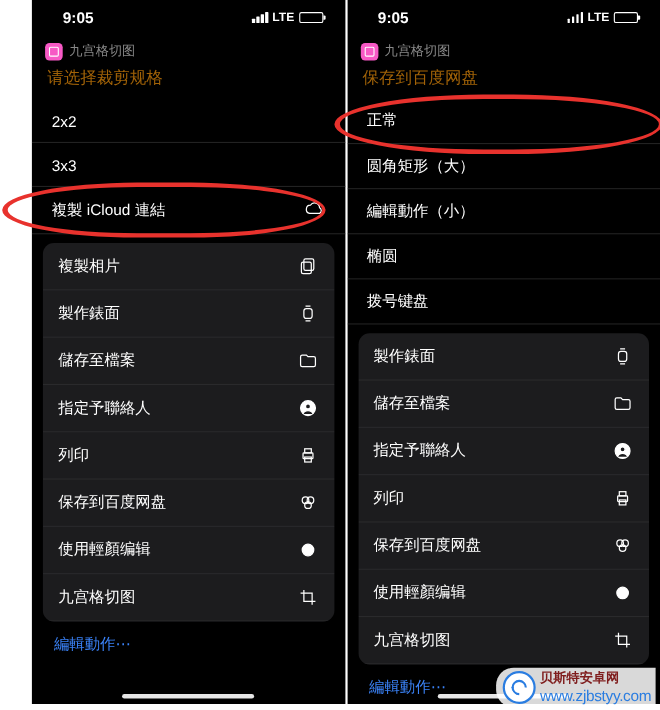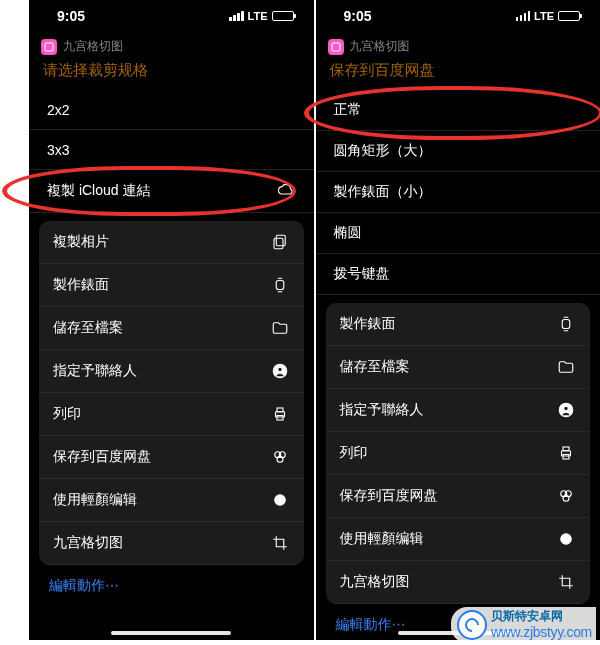--- a/index.html
+++ b/index.html
@@ -21,21 +21,21 @@
     .action-icon { width: 20px; height: 20px; display: flex; align-items: center; justify-content: center; }
     .action-icon svg { width: 18px; height: 18px; stroke: #fff; fill: none; stroke-width: 1.5; }
     .footer-link { color: #3a82f7; font-size: 14px; padding: 12px 20px; }
     .home-indicator { position: absolute; bottom: 5px; left: 50%; transform: translateX(-50%); width: 120px; height: 4px; background: #fff; border-radius: 3px; opacity: 0.9; }
     .red-circle { position: absolute; border: 3px solid #e8322d; border-radius: 50%; pointer-events: none; }
     .red-circle.c1 { left: 2px; top: 166px; width: 294px; height: 50px; border-radius: 50% / 60%; border-width: 4px 3px 4px 5px; }
     .red-circle.c2 { left: 304px; top: 86px; width: 298px; height: 54px; border-radius: 50% / 55%; border-width: 4.5px 3px 4px 5px; }
     .watermark { position: absolute; right: 4px; bottom: 2px; display: flex; align-items: center; gap: 4px; background: rgba(255,255,255,0.85); border-radius: 16px 0 0 16px; padding: 3px 4px 3px 6px; }
     .wm-logo { width: 30px; height: 30px; border-radius: 50%; border: 2px solid #2a7de1; background: #fff; display: flex; align-items: center; justify-content: center; }
     .wm-logo-inner { width: 14px; height: 14px; border-radius: 50%; border: 2px solid #2a7de1; border-right-color: transparent; transform: rotate(45deg); }
-    .wm-text { font-size: 12px; color: #0369a1; font-weight: 700; line-height: 1.1; }
+    .wm-text { font-size: 12px; color: #7f1d1d; font-weight: 700; line-height: 1.1; }
     .wm-url { font-size: 14px; color: #2a7de1; letter-spacing: -0.3px; }
     .signal { display: inline-flex; gap: 1.5px; align-items: flex-end; }
     .signal span { width: 2.5px; background: #fff; border-radius: 0.5px; }
     .signal span:nth-child(1){height:4px} .signal span:nth-child(2){height:6px} .signal span:nth-child(3){height:8px} .signal span:nth-child(4){height:10px}
     .battery { width: 22px; height: 10px; border: 1px solid #fff; border-radius: 2px; position: relative; }
     .battery::after { content: ''; position: absolute; right: -3px; top: 2px; width: 2px; height: 4px; background: #fff; border-radius: 0 1px 1px 0; }
     .battery-fill { background: #fff; height: 100%; width: 75%; border-radius: 1px; }
   </style>
 </head>
 <body>
@@ -182,21 +182,21 @@
     </div>
     <div class="screen-title">保存到百度网盘</div>
 
     <div class="list-item">
         <span>正常</span>
       </div>
     <div class="list-item">
         <span>圆角矩形（大）</span>
       </div>
     <div class="list-item">
-        <span>製作錶面（小）</span>
+        <span>編輯動作（小）</span>
       </div>
     <div class="list-item">
         <span>椭圆</span>
       </div>
     <div class="list-item">
         <span>拨号键盘</span>
       </div>
 
     <div class="actions-block">
       <div class="list-item">

